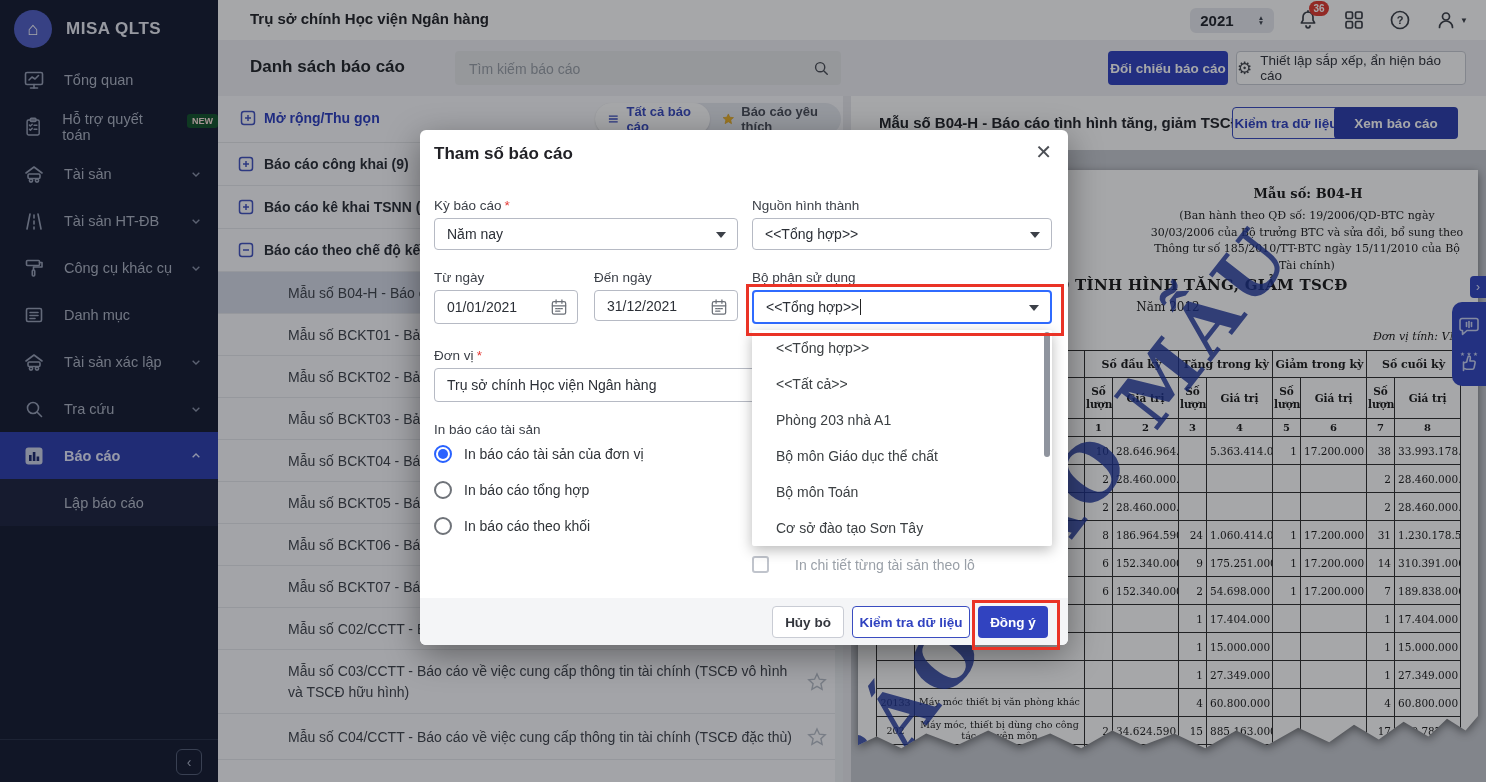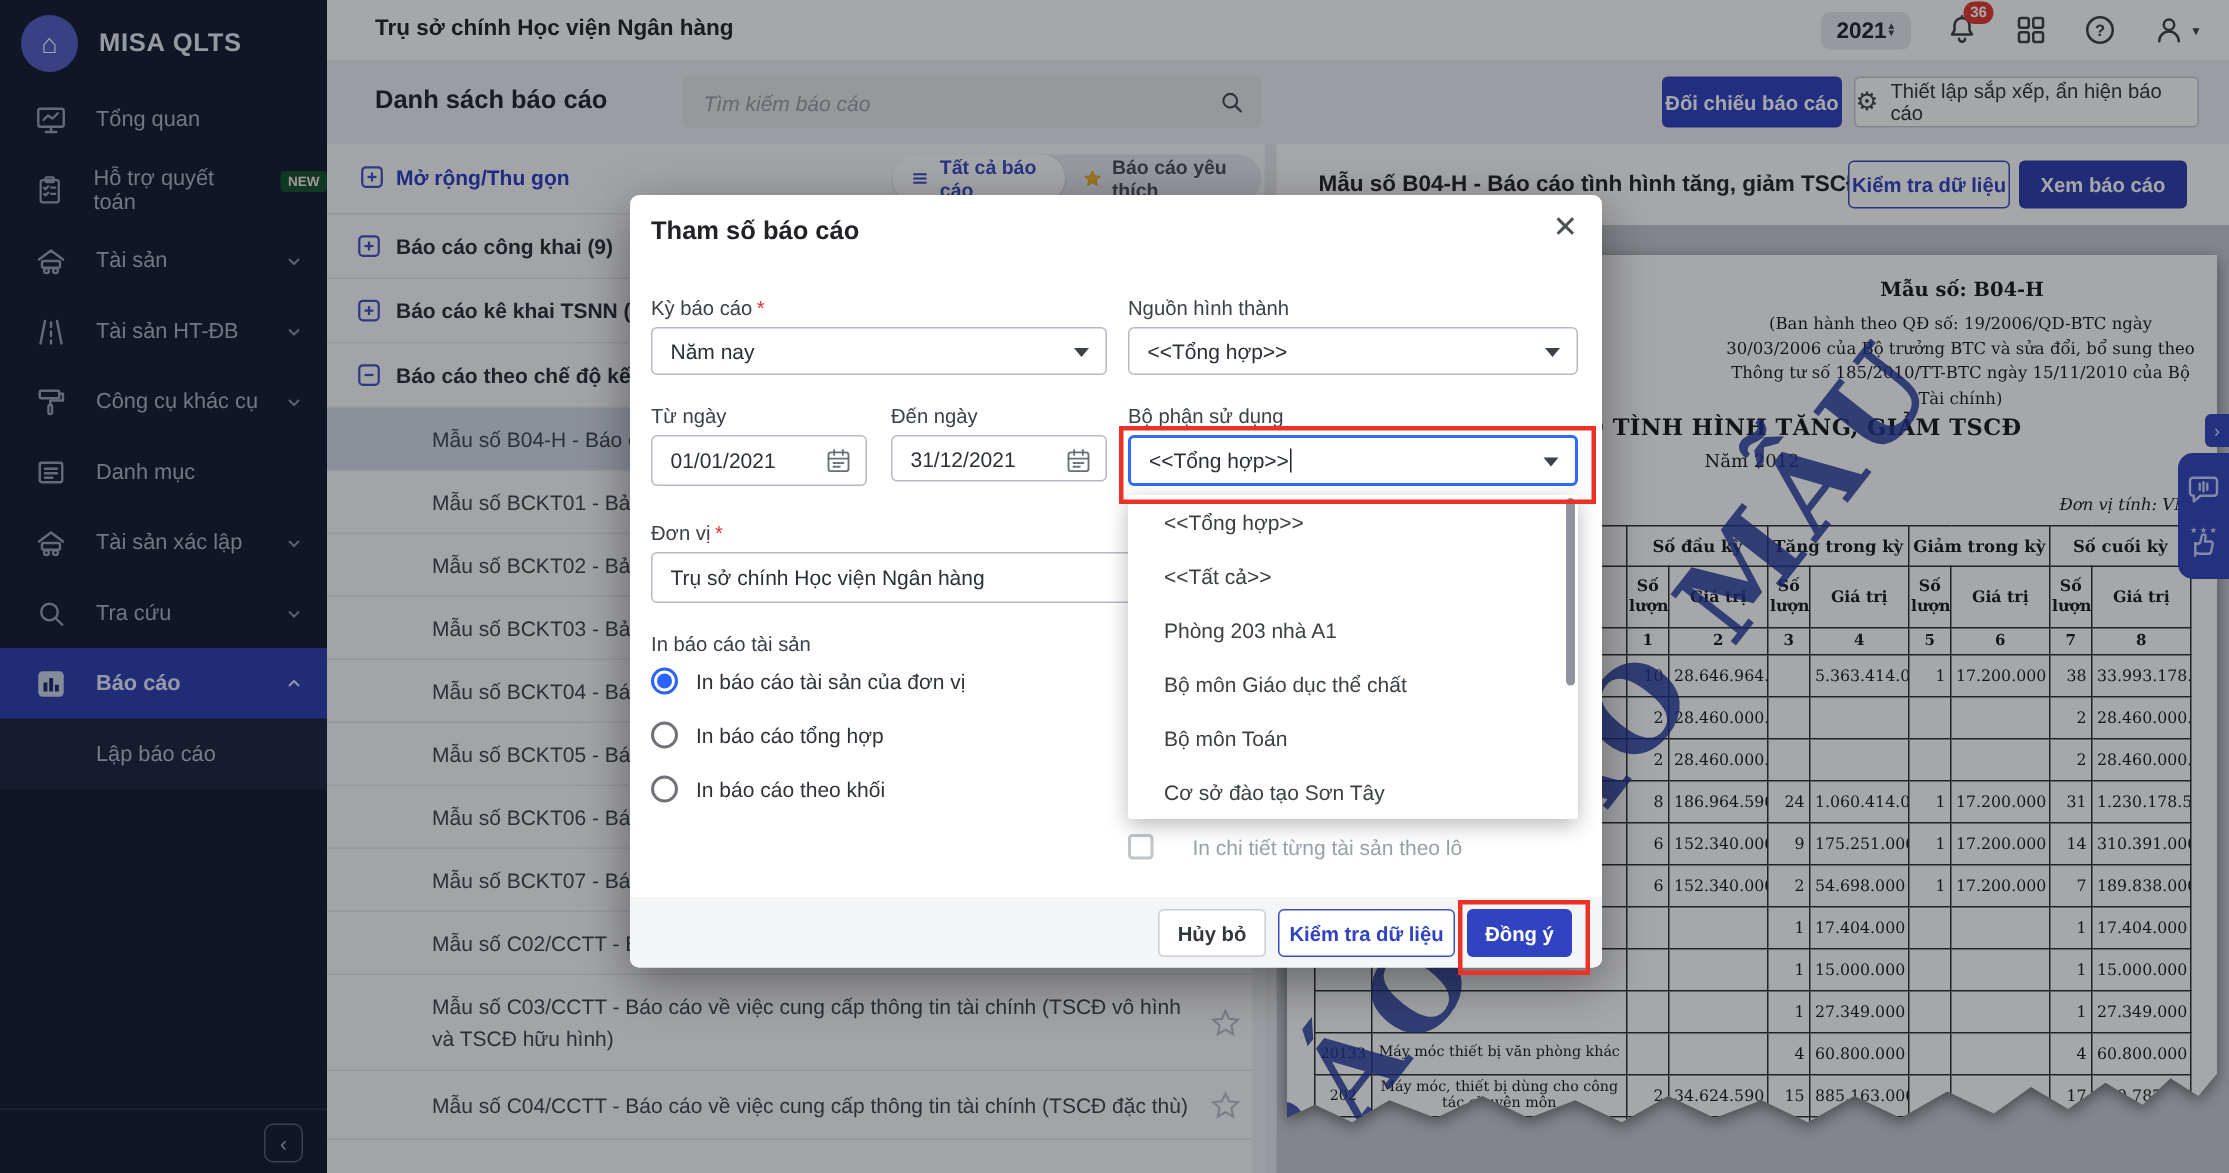--- a/index.html
+++ b/index.html
@@ -22,33 +22,33 @@
   .sbi.active .chev{stroke:#dfe3ff;}
   .badge{display:none;}
   .badge-NEW{display:inline-block;background:#14532d;color:#ffe2df;font-size:9px;font-weight:bold;padding:2px 5px;border-radius:3px;margin-left:2px;transform:translateY(-6px);}
   .sub-item{height:47px;background:#1e2540;display:flex;align-items:center;padding-left:64px;color:#b6bccb;font-size:14.5px;cursor:pointer;}
   .sb-footer{position:absolute;left:0;right:0;bottom:0;height:42px;border-top:1px solid #2a3148;}
   .collapse-btn{position:absolute;right:16px;top:9px;width:24px;height:24px;border:1px solid #555e77;border-radius:6px;color:#aab1c4;display:flex;align-items:center;justify-content:center;font-size:14px;cursor:pointer;}
   
   .apphdr{position:absolute;left:218px;top:0;width:1268px;height:40px;background:#fff;z-index:5;}
   .org-title{position:absolute;left:32px;top:10px;font-size:15px;font-weight:bold;color:#24262b;}
   .hdr-right{position:absolute;right:18px;top:0;height:40px;display:flex;align-items:center;gap:22px;}
-  .year-pill{display:flex;align-items:center;gap:0;background:#e8eaef;border-radius:6px;padding:4px 10px;cursor:pointer;}
+  .year-pill{display:flex;align-items:center;gap:24px;background:#e8eaef;border-radius:6px;padding:4px 10px;cursor:pointer;}
   .year-txt{font-size:15px;font-weight:bold;color:#23262e;}
   .updown{display:flex;flex-direction:column;font-size:6.5px;color:#3f4450;line-height:5px;}
   .hico{width:24px;height:24px;stroke:#3c4048;fill:none;stroke-width:1.7;stroke-linecap:round;stroke-linejoin:round;cursor:pointer;}
   .bell-wrap{position:relative;}
   .noti-badge{position:absolute;top:-7px;right:-9px;background:#e03a31;color:#fff;font-size:10px;font-weight:bold;border-radius:9px;padding:2px 4px;min-width:12px;text-align:center;}
   .caret-dn{font-size:8px;color:#3c4048;margin-left:2px;}
   .user-wrap{display:flex;align-items:center;cursor:pointer;}
   
   .subhdr{position:absolute;left:218px;top:40px;width:1268px;height:56px;background:#eff0f4;}
   .pg-title{position:absolute;left:32px;top:17px;font-size:17px;font-weight:bold;color:#23262b;}
   .search-box{position:absolute;left:237px;top:11px;width:386px;height:34px;background:#e7e8ea;border-radius:4px;}
-  .search-box input{position:absolute;left:12px;top:0;width:330px;height:34px;border:none;background:transparent;outline:none;font-size:14px;color:#333;font-family:inherit;font-style:italic;}
+  .search-box input{position:absolute;left:12px;top:0;width:330px;height:34px;border:none;background:transparent;outline:none;font-size:14px;color:#333;font-family:inherit;}
   .search-box input::placeholder{color:#9aa0a8;}
   .search-ic{position:absolute;right:10px;top:7px;width:20px;height:20px;stroke:#4a4e56;fill:none;stroke-width:1.7;stroke-linecap:round;}
   .btn{display:flex;align-items:center;justify-content:center;border-radius:4px;font-size:13.5px;font-weight:bold;cursor:pointer;box-sizing:border-box;}
   .btn-compare{position:absolute;right:258px;top:11px;width:120px;height:34px;background:#3143c0;color:#fff;}
   .btn-settings{position:absolute;right:20px;top:11px;width:230px;height:34px;background:#fff;border:1px solid #c9ccd4;color:#33363d;gap:8px;font-weight:normal;}
   .gear-g{font-size:17px;color:#44474e;}
   
   .leftpanel{position:absolute;left:218px;top:96px;width:625px;height:686px;background:#fbfbfd;}
   .lp-top{position:relative;height:46px;border-bottom:1px solid #e4e6ea;}
   .expand-toggle{position:absolute;left:22px;top:14px;display:flex;align-items:center;gap:8px;color:#2c3ec0;font-size:14px;font-weight:bold;cursor:pointer;}
@@ -64,21 +64,21 @@
   .lr.selected{background:#d6dce8;}
   .exp{width:16px;height:16px;flex:0 0 16px;}
   .star-o{display:none;position:absolute;right:16px;top:50%;margin-top:-10px;width:20px;height:20px;}
   .star-yes{display:block;}
   .lp-scroll{position:absolute;right:0;top:46px;bottom:0;width:8px;background:#edeff3;}
   
   .rightpanel{position:absolute;left:851px;top:96px;width:635px;height:686px;}
   .dt-hdr{position:relative;height:54px;background:#fff;}
   .dt-title{position:absolute;left:28px;top:18px;font-size:15px;font-weight:bold;color:#24262b;}
   .btn-check{position:absolute;right:146px;top:11px;width:108px;height:32px;background:#fff;border:1px solid #3a4cc0;color:#3143c0;}
-  .btn-view{position:absolute;right:28px;top:11px;width:112px;height:32px;background:#2e3fae;color:#fff;}
+  .btn-view{position:absolute;right:28px;top:11px;width:124px;height:32px;background:#2e3fae;color:#fff;}
   .viewer{position:absolute;left:0;top:54px;right:0;bottom:0;background:#c7cad0;overflow:hidden;}
   .page-wrap{position:absolute;left:7px;top:20px;width:620px;height:587px;filter:drop-shadow(0 3px 5px rgba(0,0,0,.45));}
   .page{position:relative;width:100%;height:100%;background:#fff;overflow:hidden;font-family:"DejaVu Serif","Liberation Serif",serif;color:#1c1c1c;
     clip-path:polygon(0 0,100% 0,100% 93%,98% 95.5%,95% 93.5%,92% 96.5%,88% 94%,84% 97%,80% 94.5%,76% 97.5%,71% 95%,66% 98%,61% 95.5%,56% 98.5%,51% 96%,46% 98%,41% 95.5%,36% 98.5%,31% 96%,26% 98%,21% 95.5%,16% 98%,11% 96%,7% 98.5%,3% 96.5%,0 98%);}
   .form-no{position:absolute;left:295px;width:310px;top:16px;text-align:center;font-weight:bold;font-size:13px;}
   .issue-note{position:absolute;left:290px;width:318px;top:38px;text-align:center;font-size:11px;line-height:1.5;}
   .rp-title{position:absolute;left:0;width:100%;top:106px;text-align:center;font-weight:bold;font-size:15px;letter-spacing:.3px;}
   .rp-year{position:absolute;left:0;width:100%;top:130px;text-align:center;font-size:12px;}
   .rp-unit{position:absolute;right:10px;top:160px;font-style:italic;font-size:11px;}
   .rpt{position:absolute;left:18px;top:180px;border-collapse:collapse;table-layout:fixed;width:584px;font-family:inherit;}

